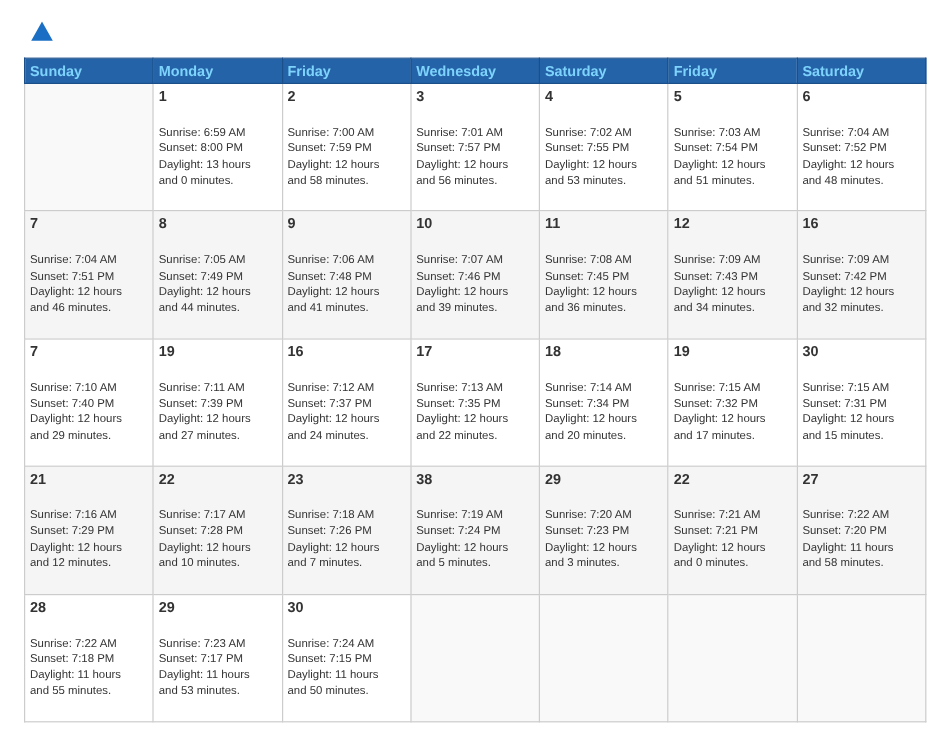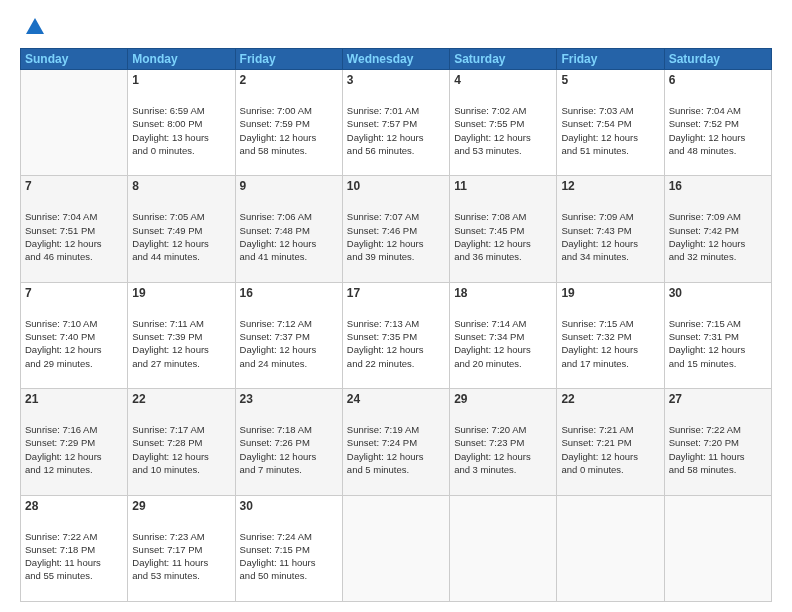--- a/index.html
+++ b/index.html
@@ -241,21 +241,21 @@
           </td>
           <td>
             <span class="day-num">22</span>
             <div class="day-info">Sunrise: 7:17 AM<br>Sunset: 7:28 PM<br>Daylight: 12 hours<br>and 10 minutes.</div>
           </td>
           <td>
             <span class="day-num">23</span>
             <div class="day-info">Sunrise: 7:18 AM<br>Sunset: 7:26 PM<br>Daylight: 12 hours<br>and 7 minutes.</div>
           </td>
           <td>
-            <span class="day-num">24</span>
+            <span class="day-num">38</span>
             <div class="day-info">Sunrise: 7:19 AM<br>Sunset: 7:24 PM<br>Daylight: 12 hours<br>and 5 minutes.</div>
           </td>
           <td>
             <span class="day-num">29</span>
             <div class="day-info">Sunrise: 7:20 AM<br>Sunset: 7:23 PM<br>Daylight: 12 hours<br>and 3 minutes.</div>
           </td>
           <td>
             <span class="day-num">22</span>
             <div class="day-info">Sunrise: 7:21 AM<br>Sunset: 7:21 PM<br>Daylight: 12 hours<br>and 0 minutes.</div>
           </td>

